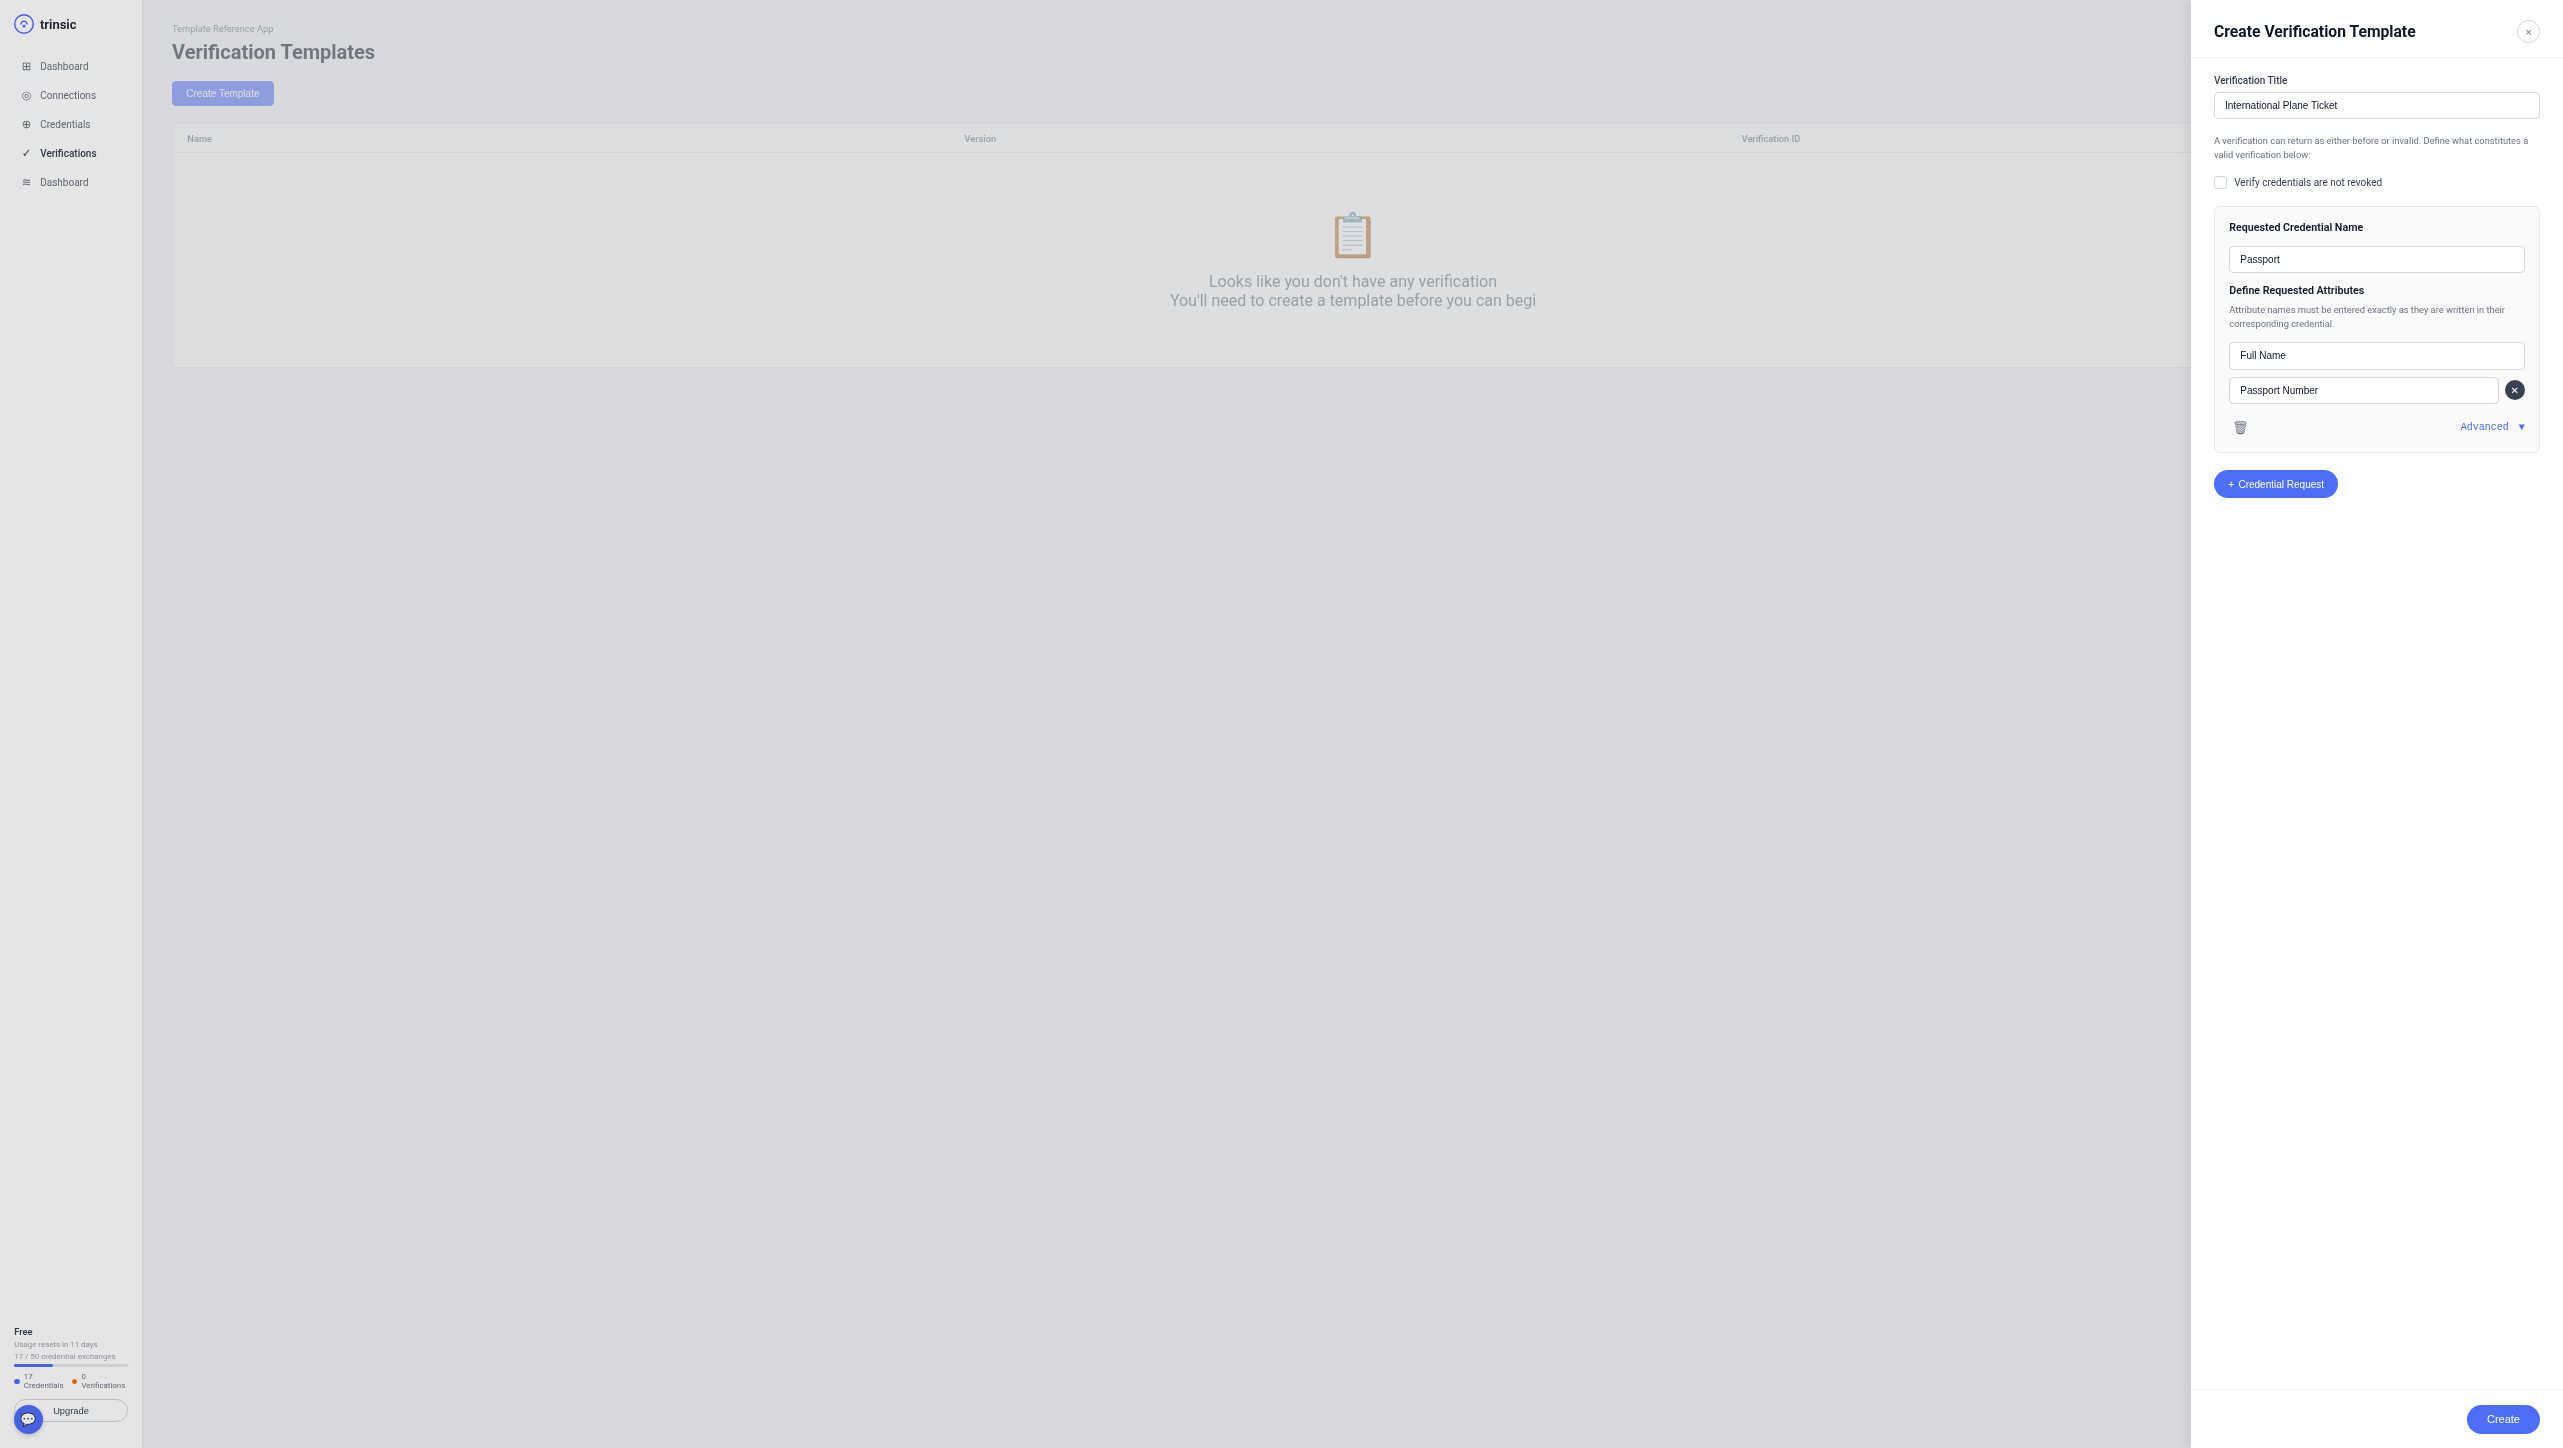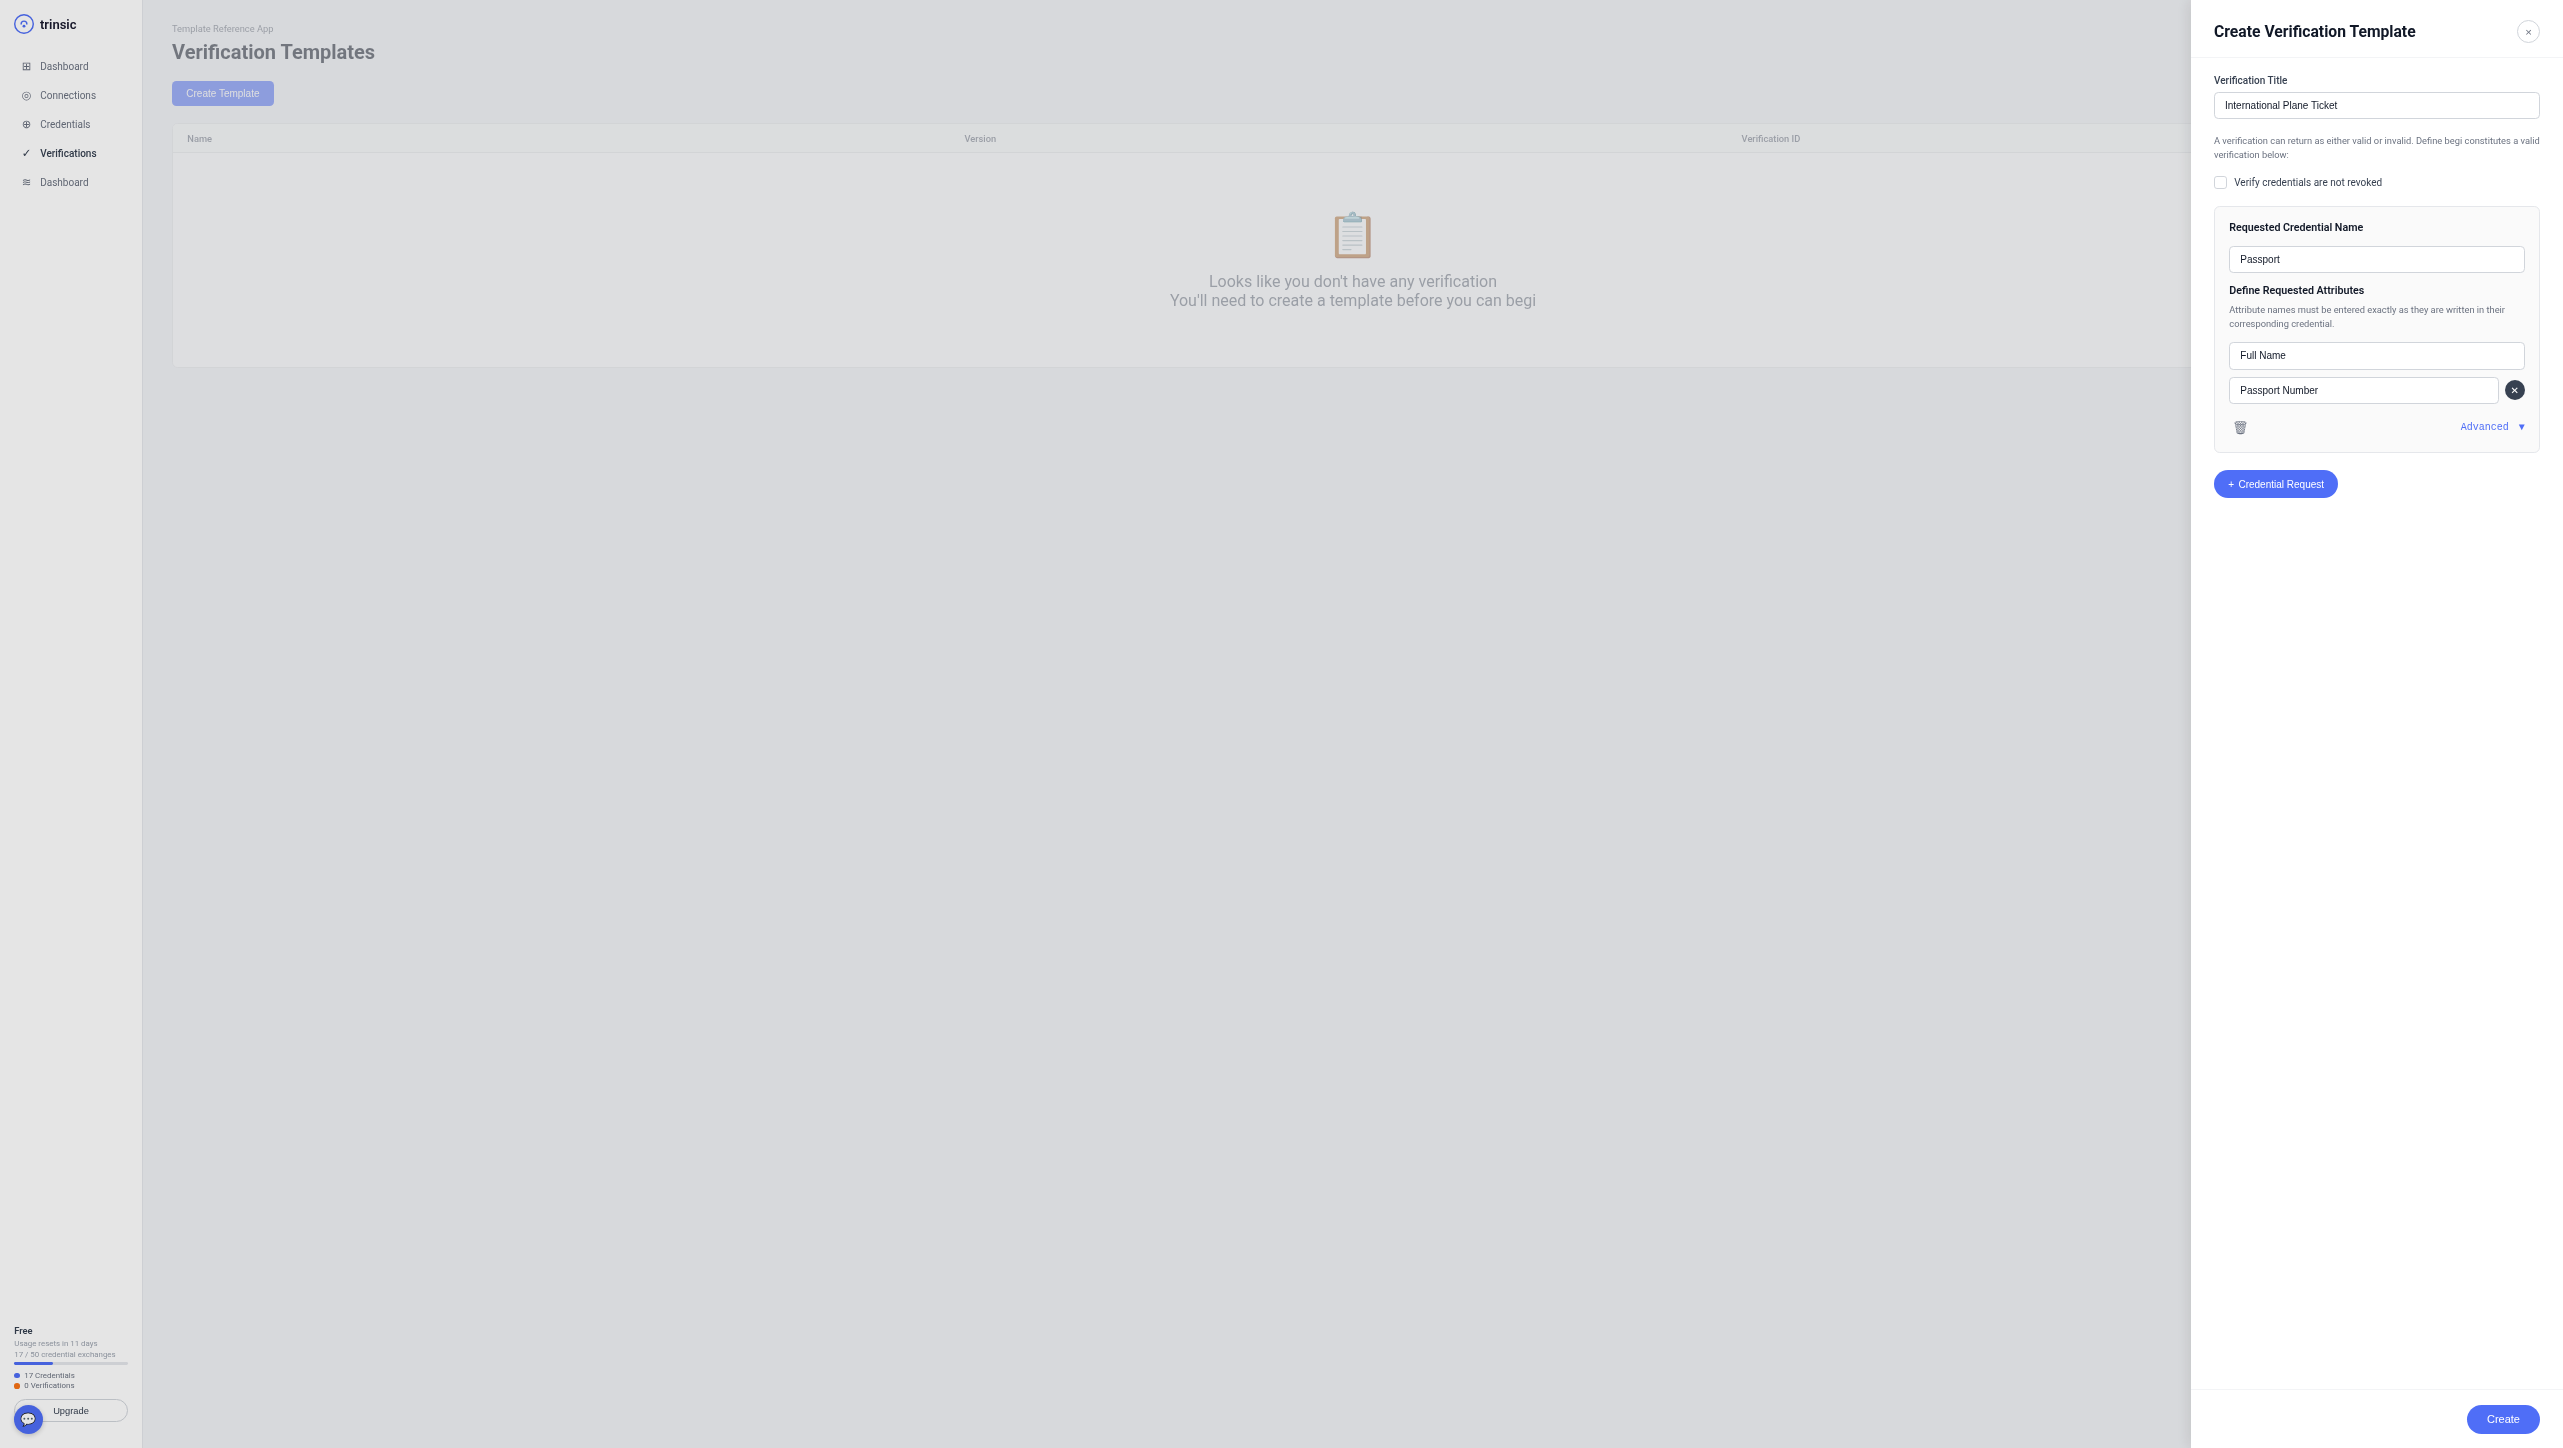--- a/index.html
+++ b/index.html
@@ -52,21 +52,21 @@
     .nav-icon { font-size: 11.4px; width: 13px; text-align: center; }
 
     .sidebar-bottom {
       margin-top: auto;
       padding: 11.4px 14.3px;
     }
     .free-label { font-size: 9.3px; font-weight: 600; color: #374151; margin-bottom: 2.9px; }
     .usage-text { font-size: 7.9px; color: #9ca3af; margin-bottom: 2.9px; }
     .usage-bar-container { height: 2.9px; background: #e5e7eb; border-radius: 1.4px; margin-bottom: 5.7px; }
     .usage-bar { height: 2.9px; background: #4f6ef7; border-radius: 1.4px; width: 34%; }
-    .usage-legend { display: flex; flex-direction: column; gap: 1.4px; margin-bottom: 8.6px; }
+    .usage-legend { display: flex; flex-direction: row; gap: 1.4px; margin-bottom: 8.6px; }
     .legend-item { display: flex; align-items: center; gap: 4.3px; font-size: 7.9px; color: #6b7280; }
     .legend-dot { width: 5.7px; height: 5.7px; border-radius: 50%; }
     .upgrade-btn {
       width: 100%;
       padding: 5.7px;
       border: 0.7px solid #d1d5db;
       border-radius: 14.3px;
       background: #fff;
       cursor: pointer;
       font-size: 9.3px;
@@ -432,21 +432,21 @@
     <h2 class="drawer-title">Create Verification Template</h2>
     <button class="close-btn">
       <span>×</span>
     </button>
   </div>
 
   <div class="drawer-body">
     <div class="field-label">Verification Title</div>
     <input class="text-input" type="text" value="International Plane Ticket" style="">
 
-    <p class="description-text">A verification can return as either valid or invalid. Define begi constitutes a valid verification below:</p>
+    <p class="description-text">A verification can return as either before or invalid. Define what constitutes a valid verification below:</p>
 
     <div class="checkbox-row">
       <div class="checkbox"></div>
       <label class="checkbox-label">Verify credentials are not revoked</label>
     </div>
 
     
     <div class="credential-card">
       <div class="credential-card-title">Requested Credential Name</div>
       <input class="text-input" type="text" style="margin-bottom: 11.4px;" value="Passport">

